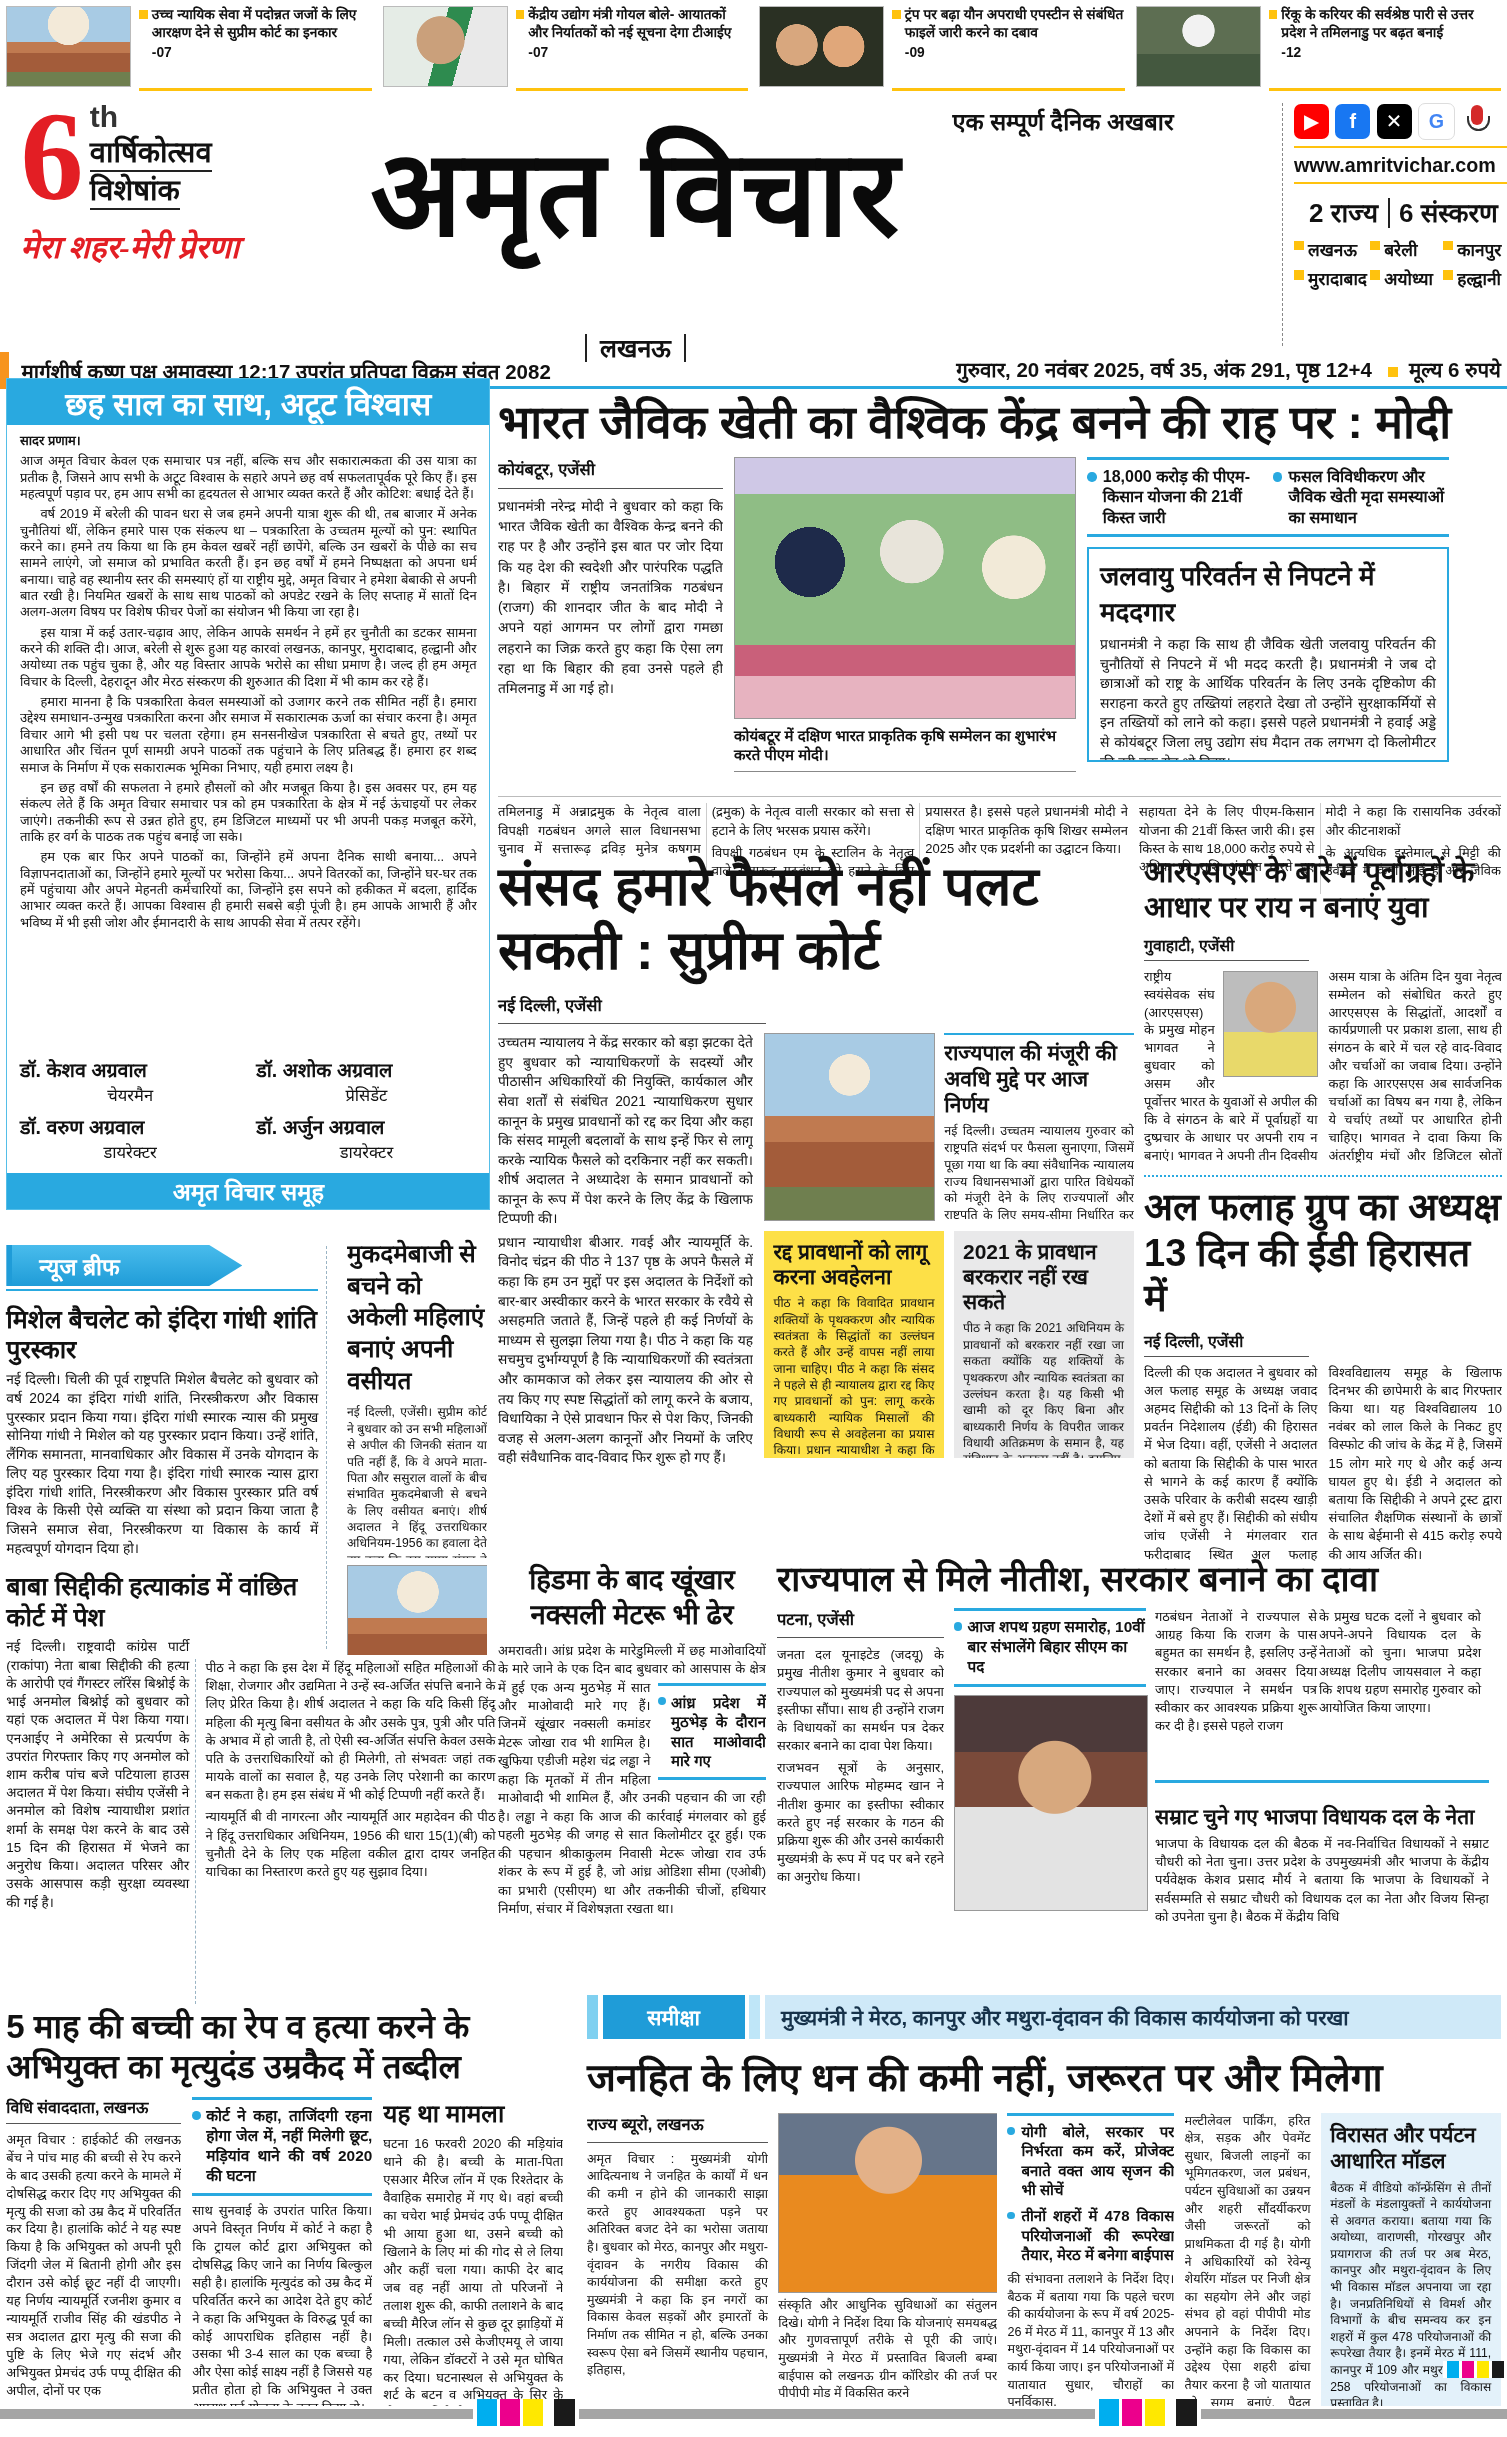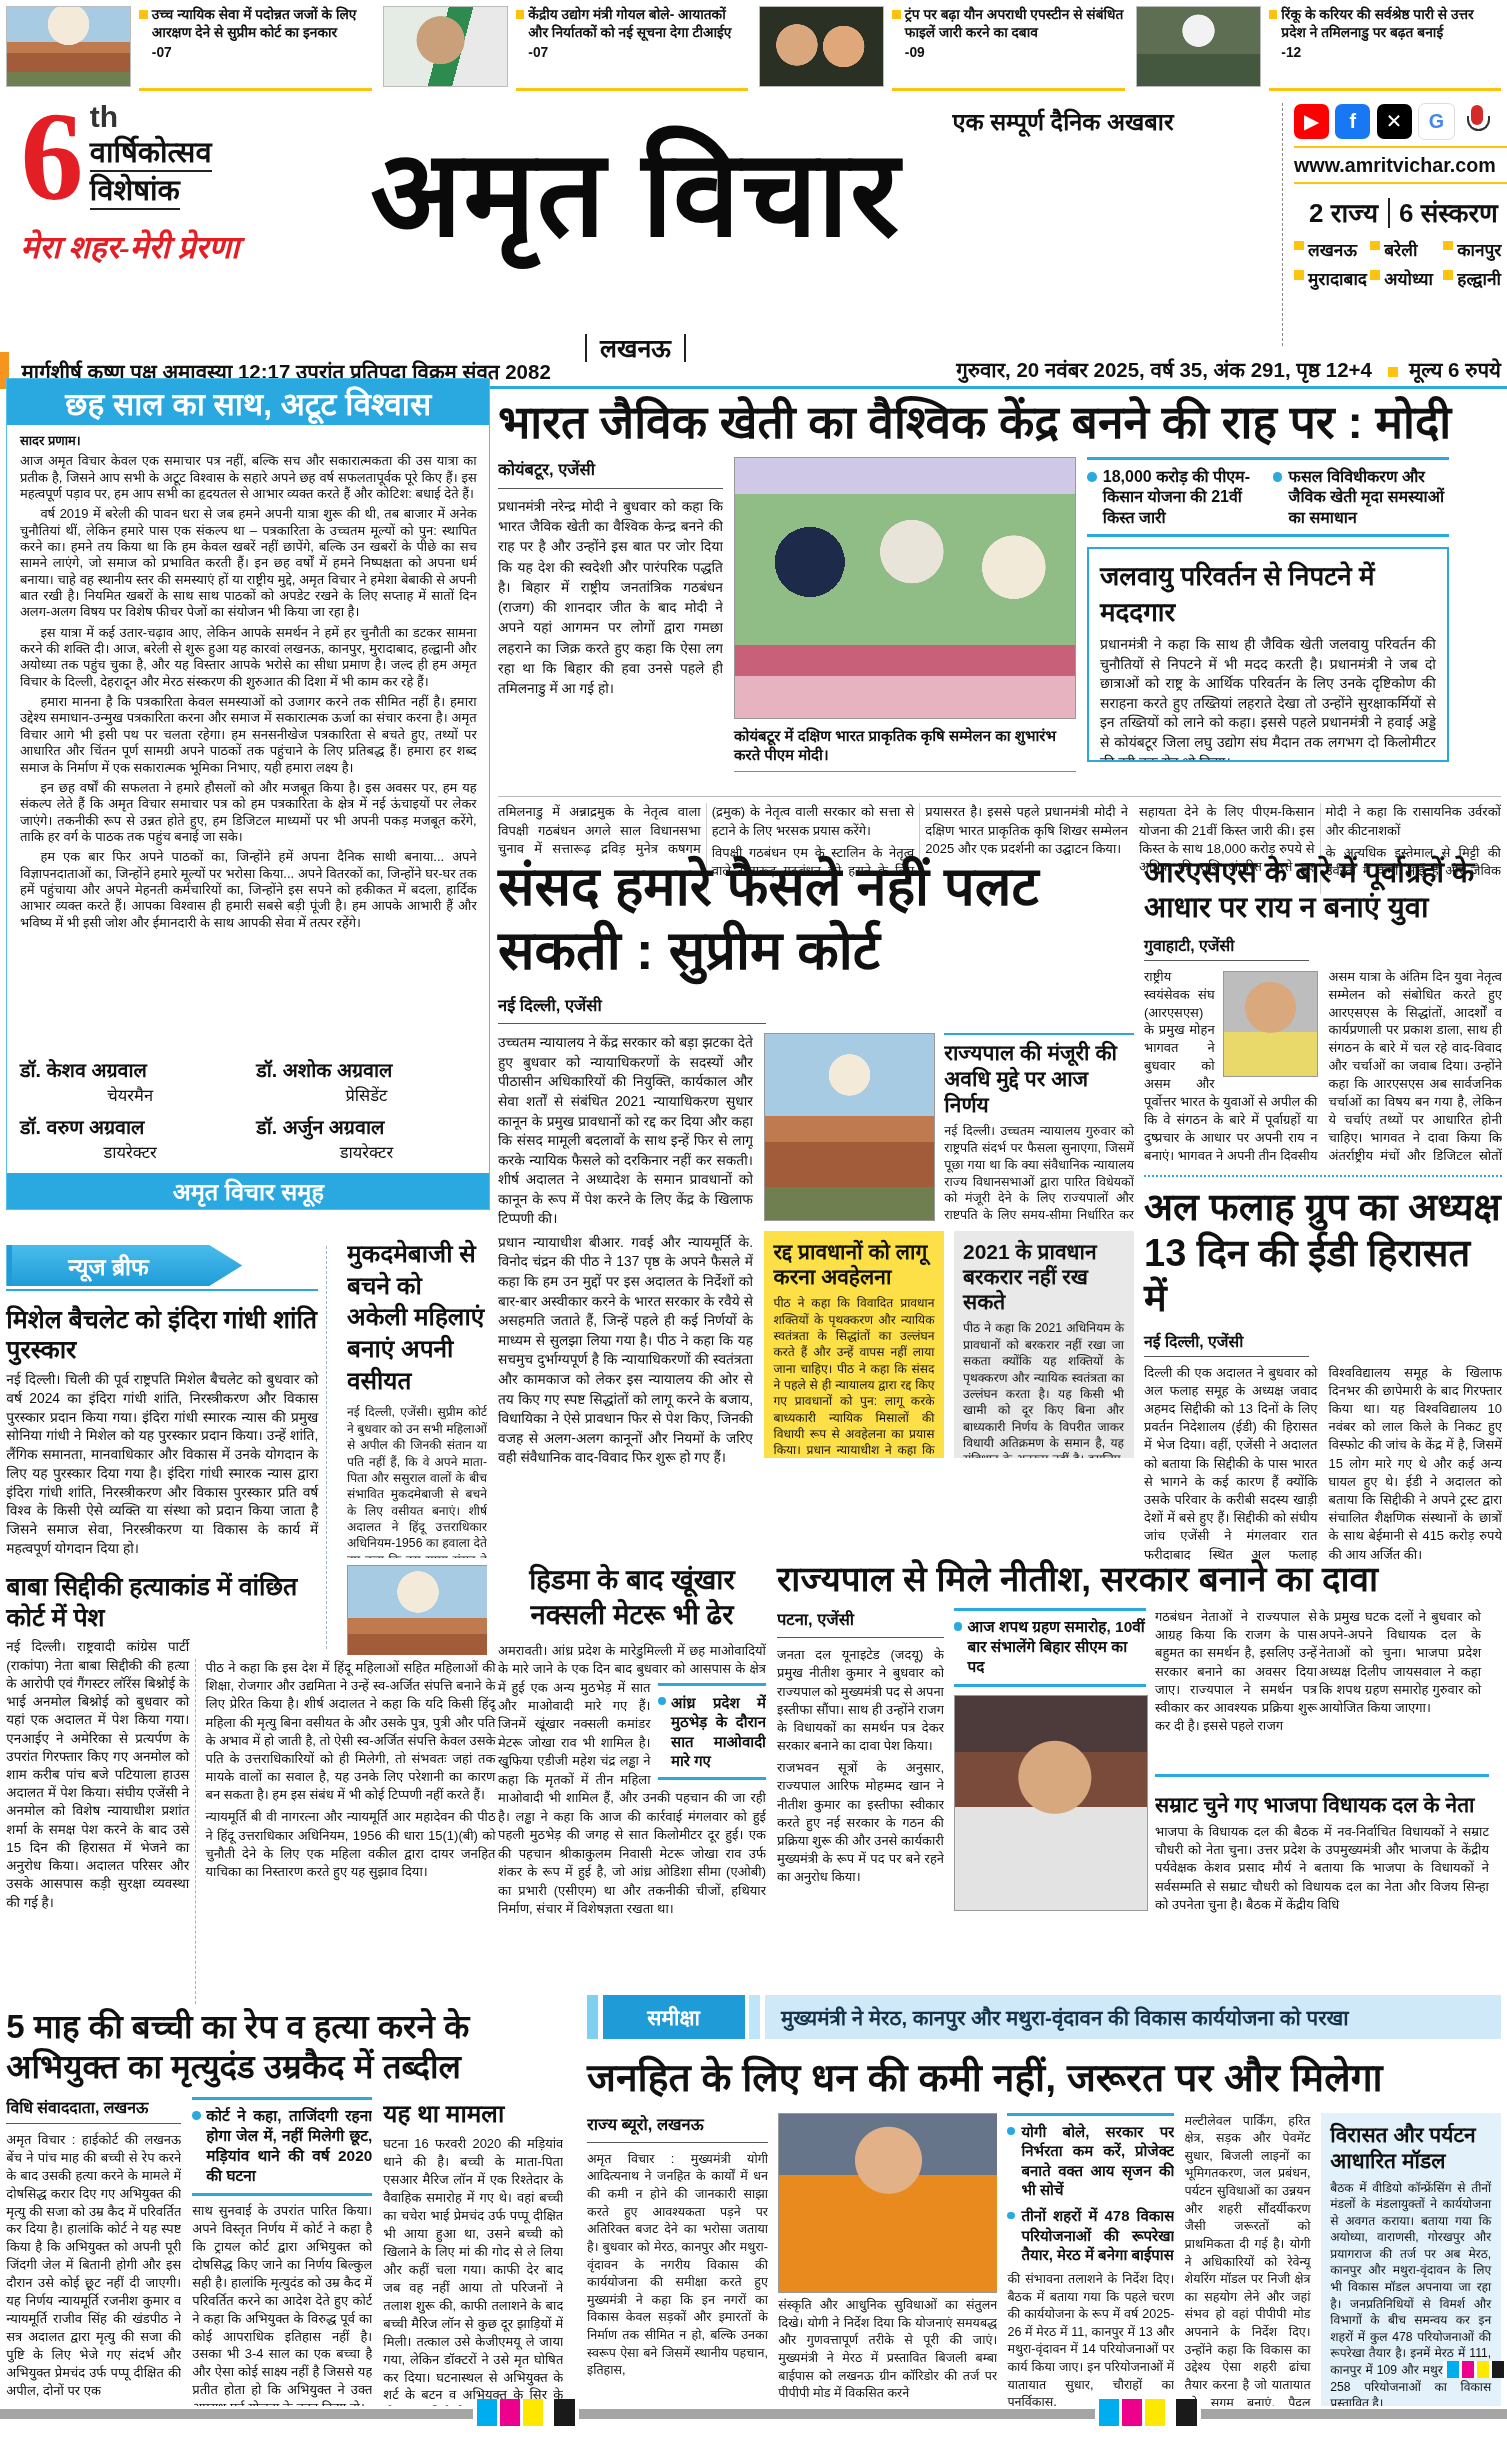--- a/index.html
+++ b/index.html
@@ -55,21 +55,21 @@
   .letter-sigs{position:absolute;left:12.6px;right:12.6px;bottom:43px;display:grid;grid-template-columns:1fr 1fr;gap:3.2px 15.8px}
   .sig-n{font-size:19.7px;font-weight:bold}
   .sig-r{font-size:16.5px;text-align:center;padding-bottom:3.2px}
   .letter-foot{position:absolute;left:0;right:0;bottom:0;height:36px;background:#29a9e0;color:#fff;font-size:23.6px;font-weight:bold;display:flex;align-items:center;justify-content:center}
 
   
   #briefs{left:6.3px;top:1245px;width:312px;height:758px}
   .ribbon-row{border-bottom:2.4px solid #29a9e0;padding-bottom:3.2px}
   .ribbon{width:236px;height:41px;background:linear-gradient(180deg,#49bcec,#1f9cd8);
           clip-path:polygon(0 0,86% 0,100% 50%,86% 100%,0 100%);color:#fff;font-size:23px;font-weight:bold;
-          display:flex;align-items:center;padding-left:56px;border-left:6.3px solid #1f9cd8;box-sizing:border-box}
+          display:flex;align-items:center;padding-left:27px;border-left:6.3px solid #1f9cd8;box-sizing:border-box}
   .bf-title{font-size:25px;font-weight:900;line-height:1.22;margin:12.6px 0 6.3px}
   .bf-body{font-size:13.8px;line-height:1.36}
   .bf-body2{width:183px;font-size:13.4px;line-height:1.36}
 
   
   #will-top{left:347px;top:1238px;width:140px;height:417px;overflow:hidden}
   .wl-h{font-size:24.4px;font-weight:900;line-height:1.3;margin-bottom:7.9px}
   .wl-lead{font-size:12.2px;line-height:1.34;max-height:154px;overflow:hidden;margin-bottom:6.3px}
   .wl-ph{width:100%;height:118px;border:0.8px solid #999}
   #will-bottom{left:195px;top:1659px;width:290px;height:345px;border-left:1.6px dashed #9ab4c4;padding-left:9.5px;overflow:hidden;font-size:13px;line-height:1.4}
@@ -138,21 +138,21 @@
   .nt-h{font-size:35px;font-weight:900;line-height:1.1;white-space:nowrap}
   .nt-row{display:flex;gap:9.5px;margin-top:9.5px}
   .nt-c1{width:167px;font-size:13px;line-height:1.4;height:392px;overflow:hidden}
   .nt-c2{width:192px}
   .nt-bullet{border-top:3.2px solid #29a9e0;border-bottom:3.2px solid #29a9e0;padding:6.3px 0 6.3px 14px;font-size:15.4px;font-weight:bold;line-height:1.3;position:relative}
   .nt-bullet::before{content:"";position:absolute;left:0;top:11px;width:8.7px;height:8.7px;border-radius:50%;background:#29a9e0}
   .nt-ph{width:192px;height:214px;margin-top:7.9px;border:0.8px solid #999}
   .nt-right{width:334px}
   .nt-ab{display:flex;gap:2px;height:162px;overflow:hidden}
   .nt-ab div{width:162px;font-size:13px;line-height:1.4}
-  .samrat{border-top:3.2px solid #29a9e0;margin-top:4px;padding-top:15px;height:211px;overflow:hidden}
+  .samrat{border-top:3.2px solid #29a9e0;margin-top:10px;padding-top:21px;height:211px;overflow:hidden}
   .samrat .t{font-size:21px;font-weight:900;line-height:1.25;margin-bottom:4.7px}
   .samrat .bd{font-size:13px;line-height:1.4}
 
   
   #court{left:6.3px;top:2007px;width:559px;height:413px}
   .ct-h{font-size:33px;font-weight:900;line-height:1.22}
   .ct-row{display:flex;gap:11px;margin-top:9.5px}
   .ct-c{font-size:13px;line-height:1.38;height:309px;overflow:hidden}
   .ct-c1{width:175px}.ct-c2{width:180px}.ct-c3{width:180px}
   .ct-by{font-size:15.8px;font-weight:bold;border-bottom:1.6px solid #555;padding-bottom:4.7px;margin-bottom:6.3px}

